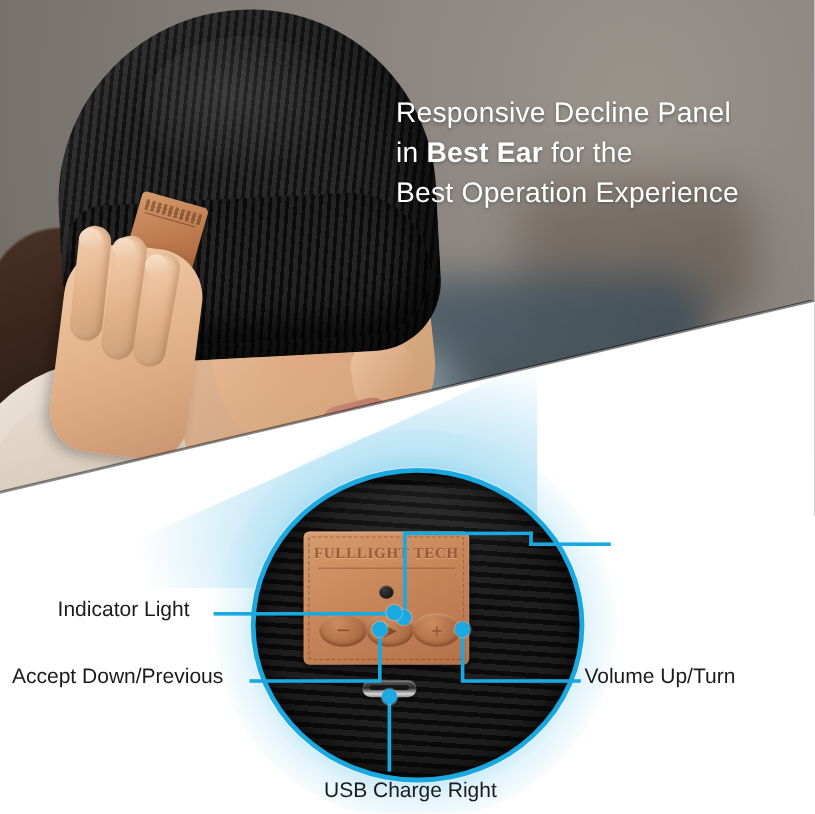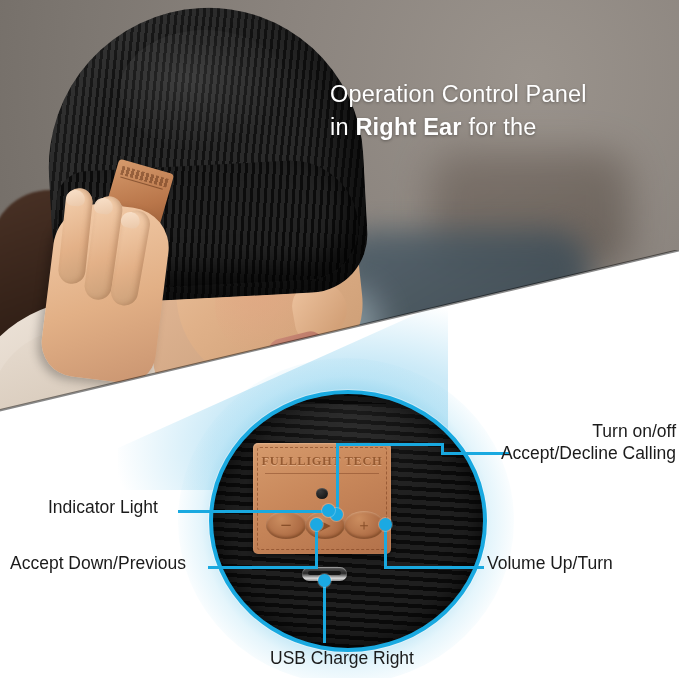--- a/index.html
+++ b/index.html
@@ -309,22 +309,23 @@
 
     <div class="hand-palm"></div>
     <div class="finger" style="left:62px;top:188px;height:96px;transform:rotate(6deg);"></div>
     <div class="finger" style="left:90px;top:196px;height:104px;transform:rotate(8deg);"></div>
     <div class="finger" style="left:117px;top:210px;height:96px;transform:rotate(10deg);"></div>
     <div class="nail" style="left:66px;top:190px;transform:rotate(6deg);"></div>
     <div class="nail" style="left:94px;top:198px;transform:rotate(8deg);"></div>
     <div class="nail" style="left:121px;top:212px;transform:rotate(10deg);"></div>
 
     <div class="headline">
-      <span class="ln">Operation Control Panel</span>
-      <span class="ln"><span>in </span><b>Right Ear</b><span> for the</span></span>
+      <span class="ln">Responsive Decline Panel</span>
+      <span class="ln"><span>in </span><b>Best Ear</b><span> for the</span></span>
+      <span class="ln">Best Operation Experience</span>
     </div>
   </div>
 
   <div class="diag-white"></div>
   <div class="diag-line"></div>
 
   <div class="diagram">
 
     <div class="glow-wedge"></div>
     <div class="glow-halo"></div>
@@ -363,23 +364,19 @@
     <div class="lead v" style="left:315px;top:522px;height:46px;"></div>
     <div class="dot" style="left:310px;top:518px;"></div>
 
     <div class="lead h" style="left:384px;top:566px;width:100px;"></div>
     <div class="lead v" style="left:384px;top:522px;height:46px;"></div>
     <div class="dot" style="left:379px;top:518px;"></div>
 
     <div class="lead v" style="left:323px;top:578px;height:65px;"></div>
     <div class="dot" style="left:318px;top:574px;"></div>
 
-    <div class="calloutlbl two" id="lbl-turn">
-      <span style="display:block;">Turn on/off</span>
-      <span style="display:block;">Accept/Decline Calling</span>
-    </div>
     <div class="calloutlbl" id="lbl-indicator">Indicator Light</div>
     <div class="calloutlbl" id="lbl-voldown">Accept Down/Previous</div>
     <div class="calloutlbl" id="lbl-volup">Volume Up/Turn</div>
     <div class="calloutlbl" id="lbl-usb">USB Charge Right</div>
 
   </div>
 </div>
 
 </body></html>

